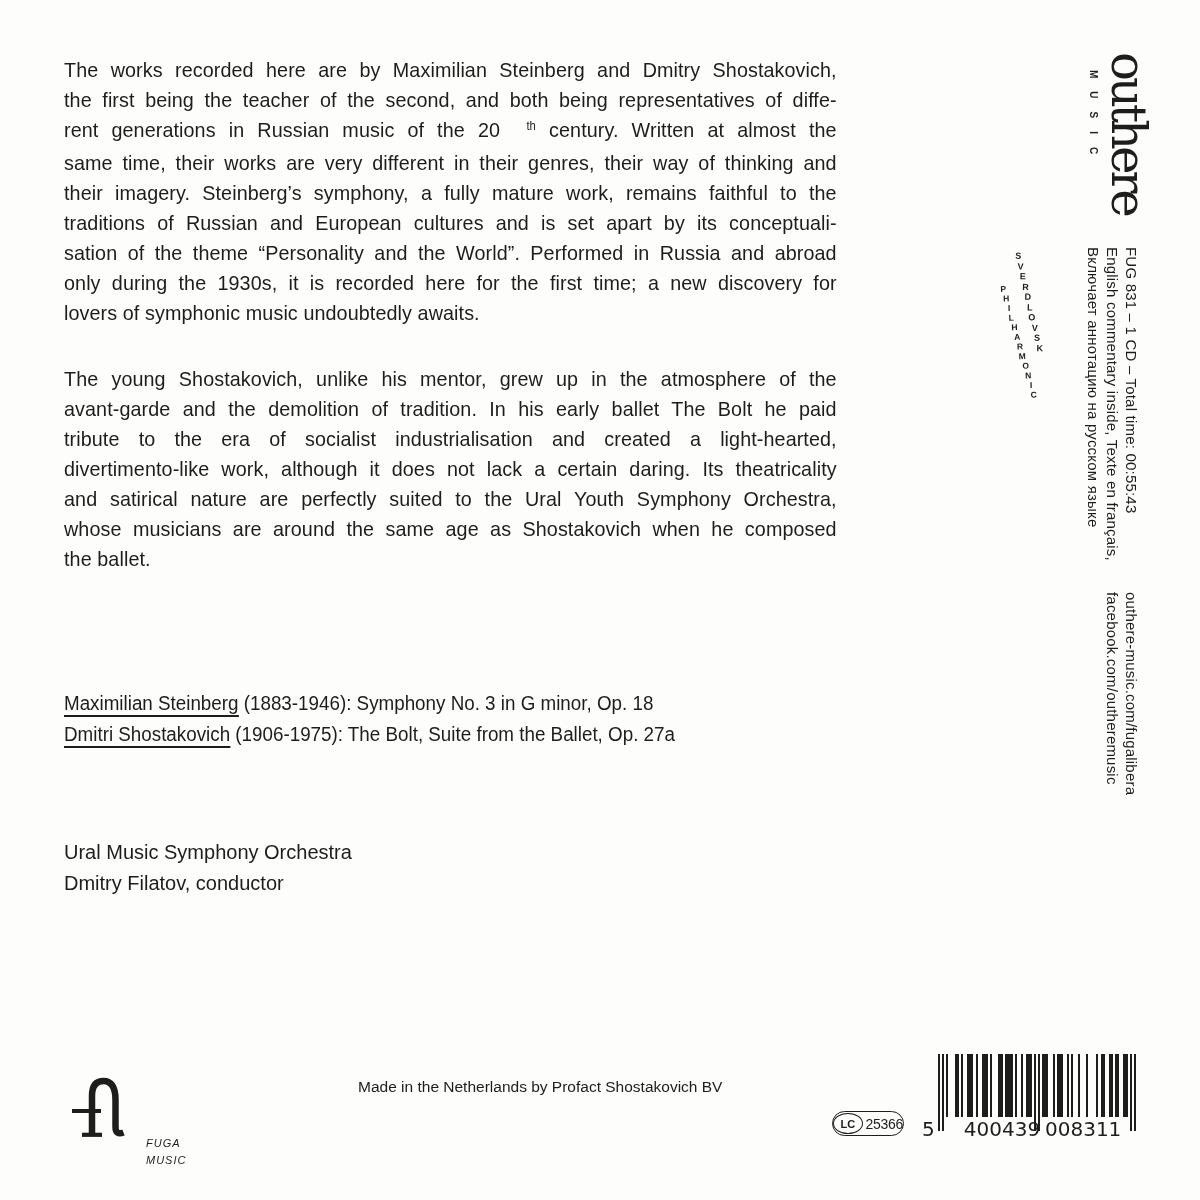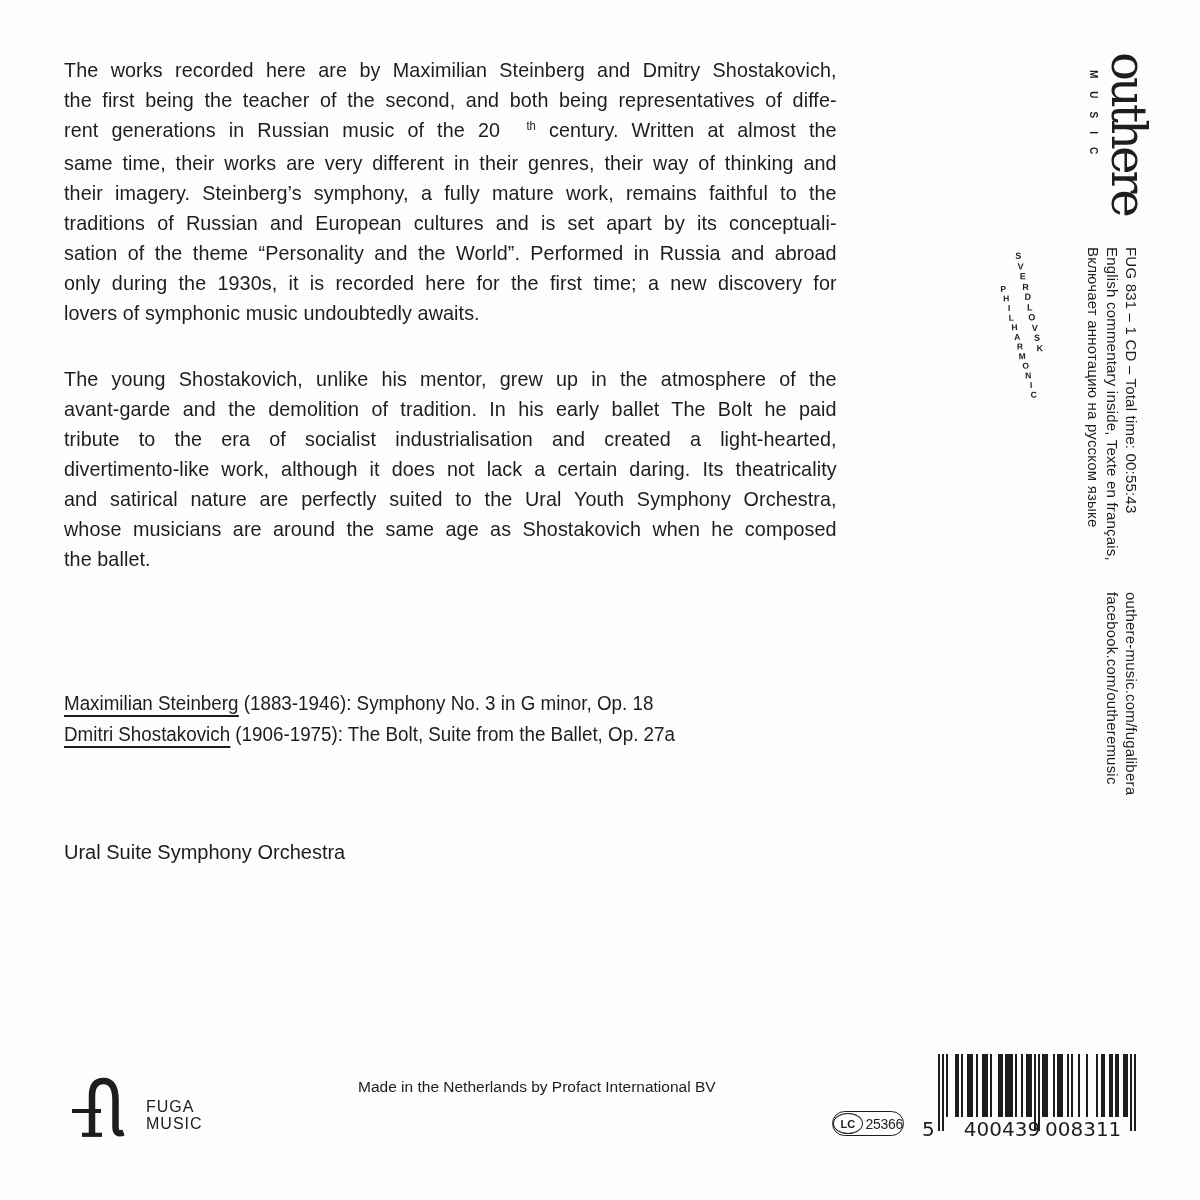--- a/index.html
+++ b/index.html
@@ -38,21 +38,21 @@
   .col1{left:1011px;top:251px;transform:rotate(-13deg);}
   .col2{left:996px;top:284px;transform:rotate(-16deg);line-height:10px;font-size:8.5px;}
 
   .catalog{right:59px;top:247px;display:flex;flex-direction:row-reverse;align-items:flex-start;font-size:15px;}
   .catalog .vtext{line-height:19px;letter-spacing:0.2px;}
   .links{right:59px;top:592px;display:flex;flex-direction:row-reverse;align-items:flex-start;font-size:15px;}
   .links .vtext{line-height:19px;letter-spacing:0.2px;}
 
   
   .fuga-svg{left:70px;top:1076px;}
-  .fuga-name{left:146px;top:1098px;font-size:16px;line-height:17px;letter-spacing:1px;}
+  .fuga-name{left:146px;top:1135px;font-size:11px;line-height:17px;letter-spacing:1px;font-style:italic;}
 
   
   .imprint{left:358px;top:1076px;font-size:15.5px;line-height:21px;}
 
   
   .lc{left:832px;top:1111px;width:72px;height:25px;border:1.7px solid var(--ink);
       border-radius:14px;display:flex;align-items:center;box-sizing:border-box;}
   .lc-circle{width:42px;height:21px;border:1.7px solid var(--ink);border-radius:50%;
       display:flex;align-items:center;justify-content:center;font-size:11px;font-weight:bold;
       margin-left:0px;box-sizing:border-box;letter-spacing:0;}
@@ -92,21 +92,22 @@
     <div class="jline last">the ballet.</div>
   </div>
 </div>
 
 <div class="abs works condensed">
   <div><span class="u">Maximilian Steinberg</span><span> (1883-1946): Symphony No. 3 in G minor, Op. 18</span></div>
   <div><span class="u">Dmitri Shostakovich</span><span> (1906-1975): The Bolt, Suite from the Ballet, Op. 27a</span></div>
 </div>
 
 <div class="abs performers">
-  <div>Ural Suite Symphony Orchestra</div>
+  <div>Ural Music Symphony Orchestra</div>
+  <div>Dmitry Filatov, conductor</div>
 </div>
 
 <div class="abs outhere vtext">outhere</div>
 <div class="abs music-sub vtext">MUSIC</div>
 
 <div>
   <div class="tiltcol col1">
       <span>S</span>
       <span>V</span>
       <span>E</span>
@@ -149,21 +150,21 @@
   <path d="M 22 59 V 20 Q 22 5 33.5 5 Q 45.5 5 45.5 24 V 51 Q 45.5 59.5 53.5 56.5" fill="none" stroke="#1d1d1b" stroke-width="6.5"></path>
   <path d="M 2 35 H 31" fill="none" stroke="#1d1d1b" stroke-width="4"></path>
   <path d="M 12 58.8 H 32" fill="none" stroke="#1d1d1b" stroke-width="4.2"></path>
 </svg>
 <div class="abs fuga-name">
   <div>FUGA</div>
   <div>MUSIC</div>
 </div>
 
 <div class="abs imprint">
-  <div>Made in the Netherlands by Profact International BV</div>
+  <div>Made in the Netherlands by Profact Shostakovich BV</div>
 </div>
 
 <div class="abs lc">
   <span class="lc-circle">LC</span>
   <span class="lc-num">25366</span>
 </div>
 
 <div class="abs barcode">
   <svg id="bars" width="198" height="77" viewBox="0 0 95 77" preserveAspectRatio="none" shape-rendering="crispEdges">
       <rect x="0" y="0" width="1" height="77" fill="#1d1d1b"></rect>

